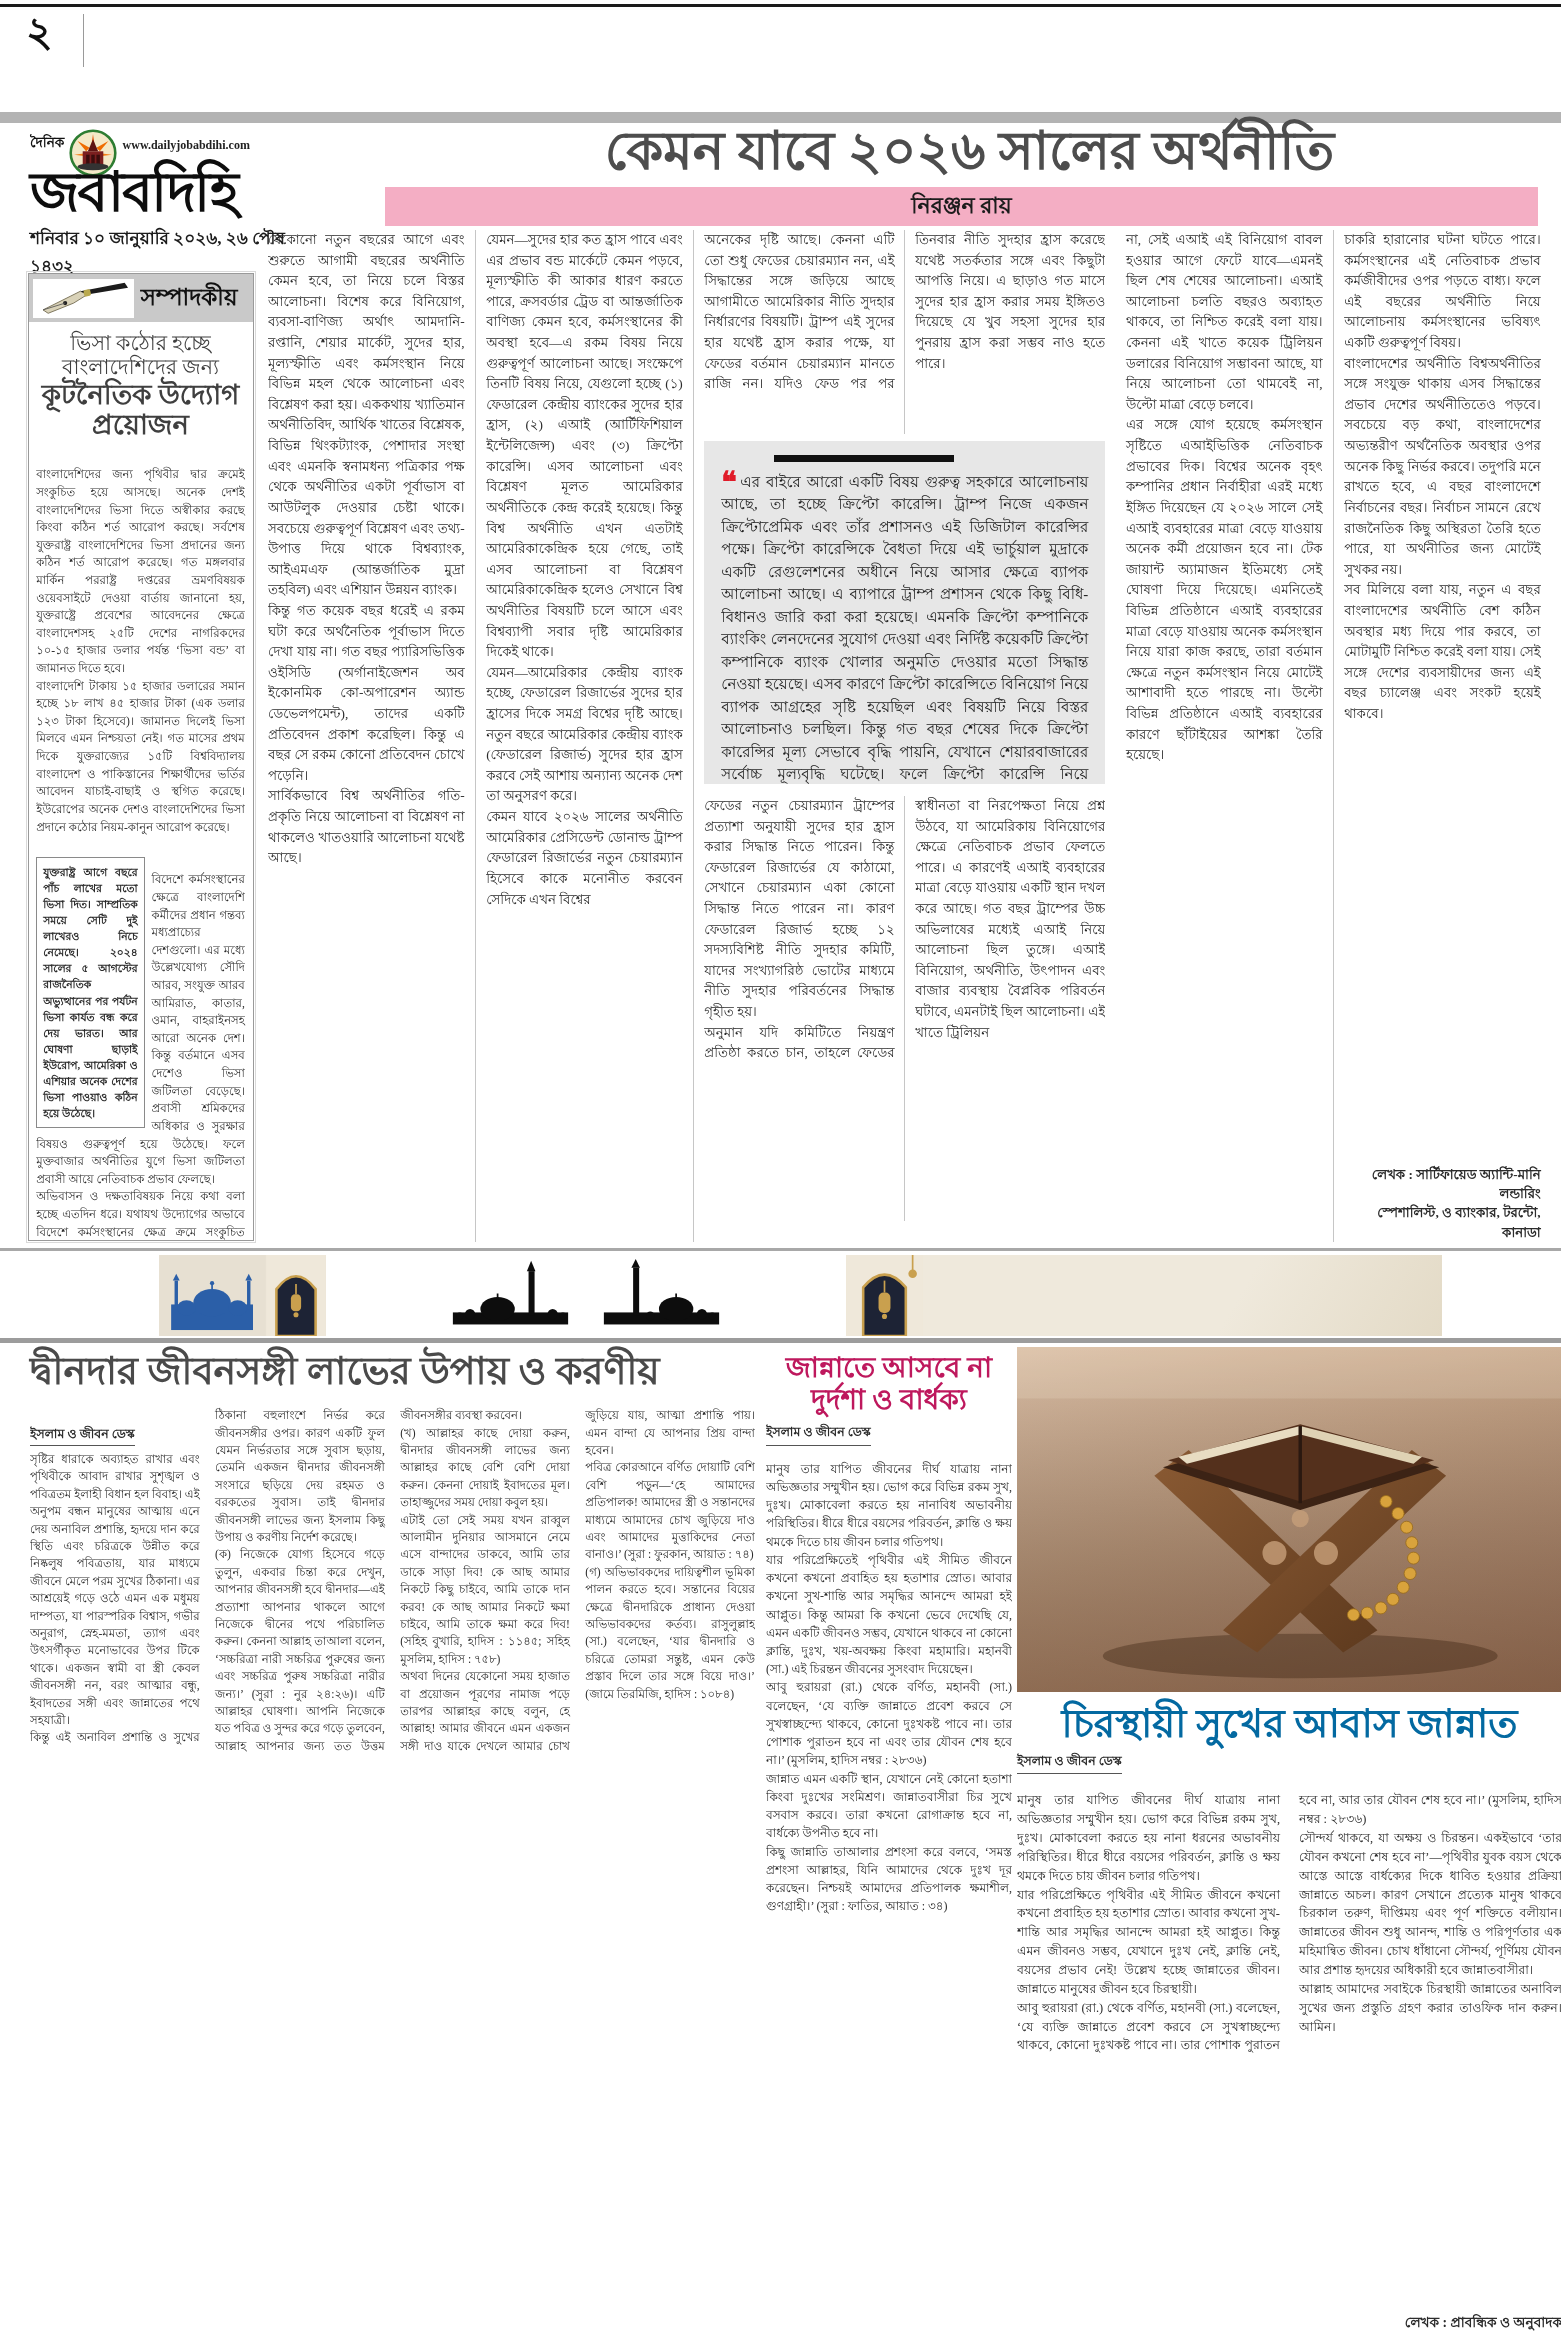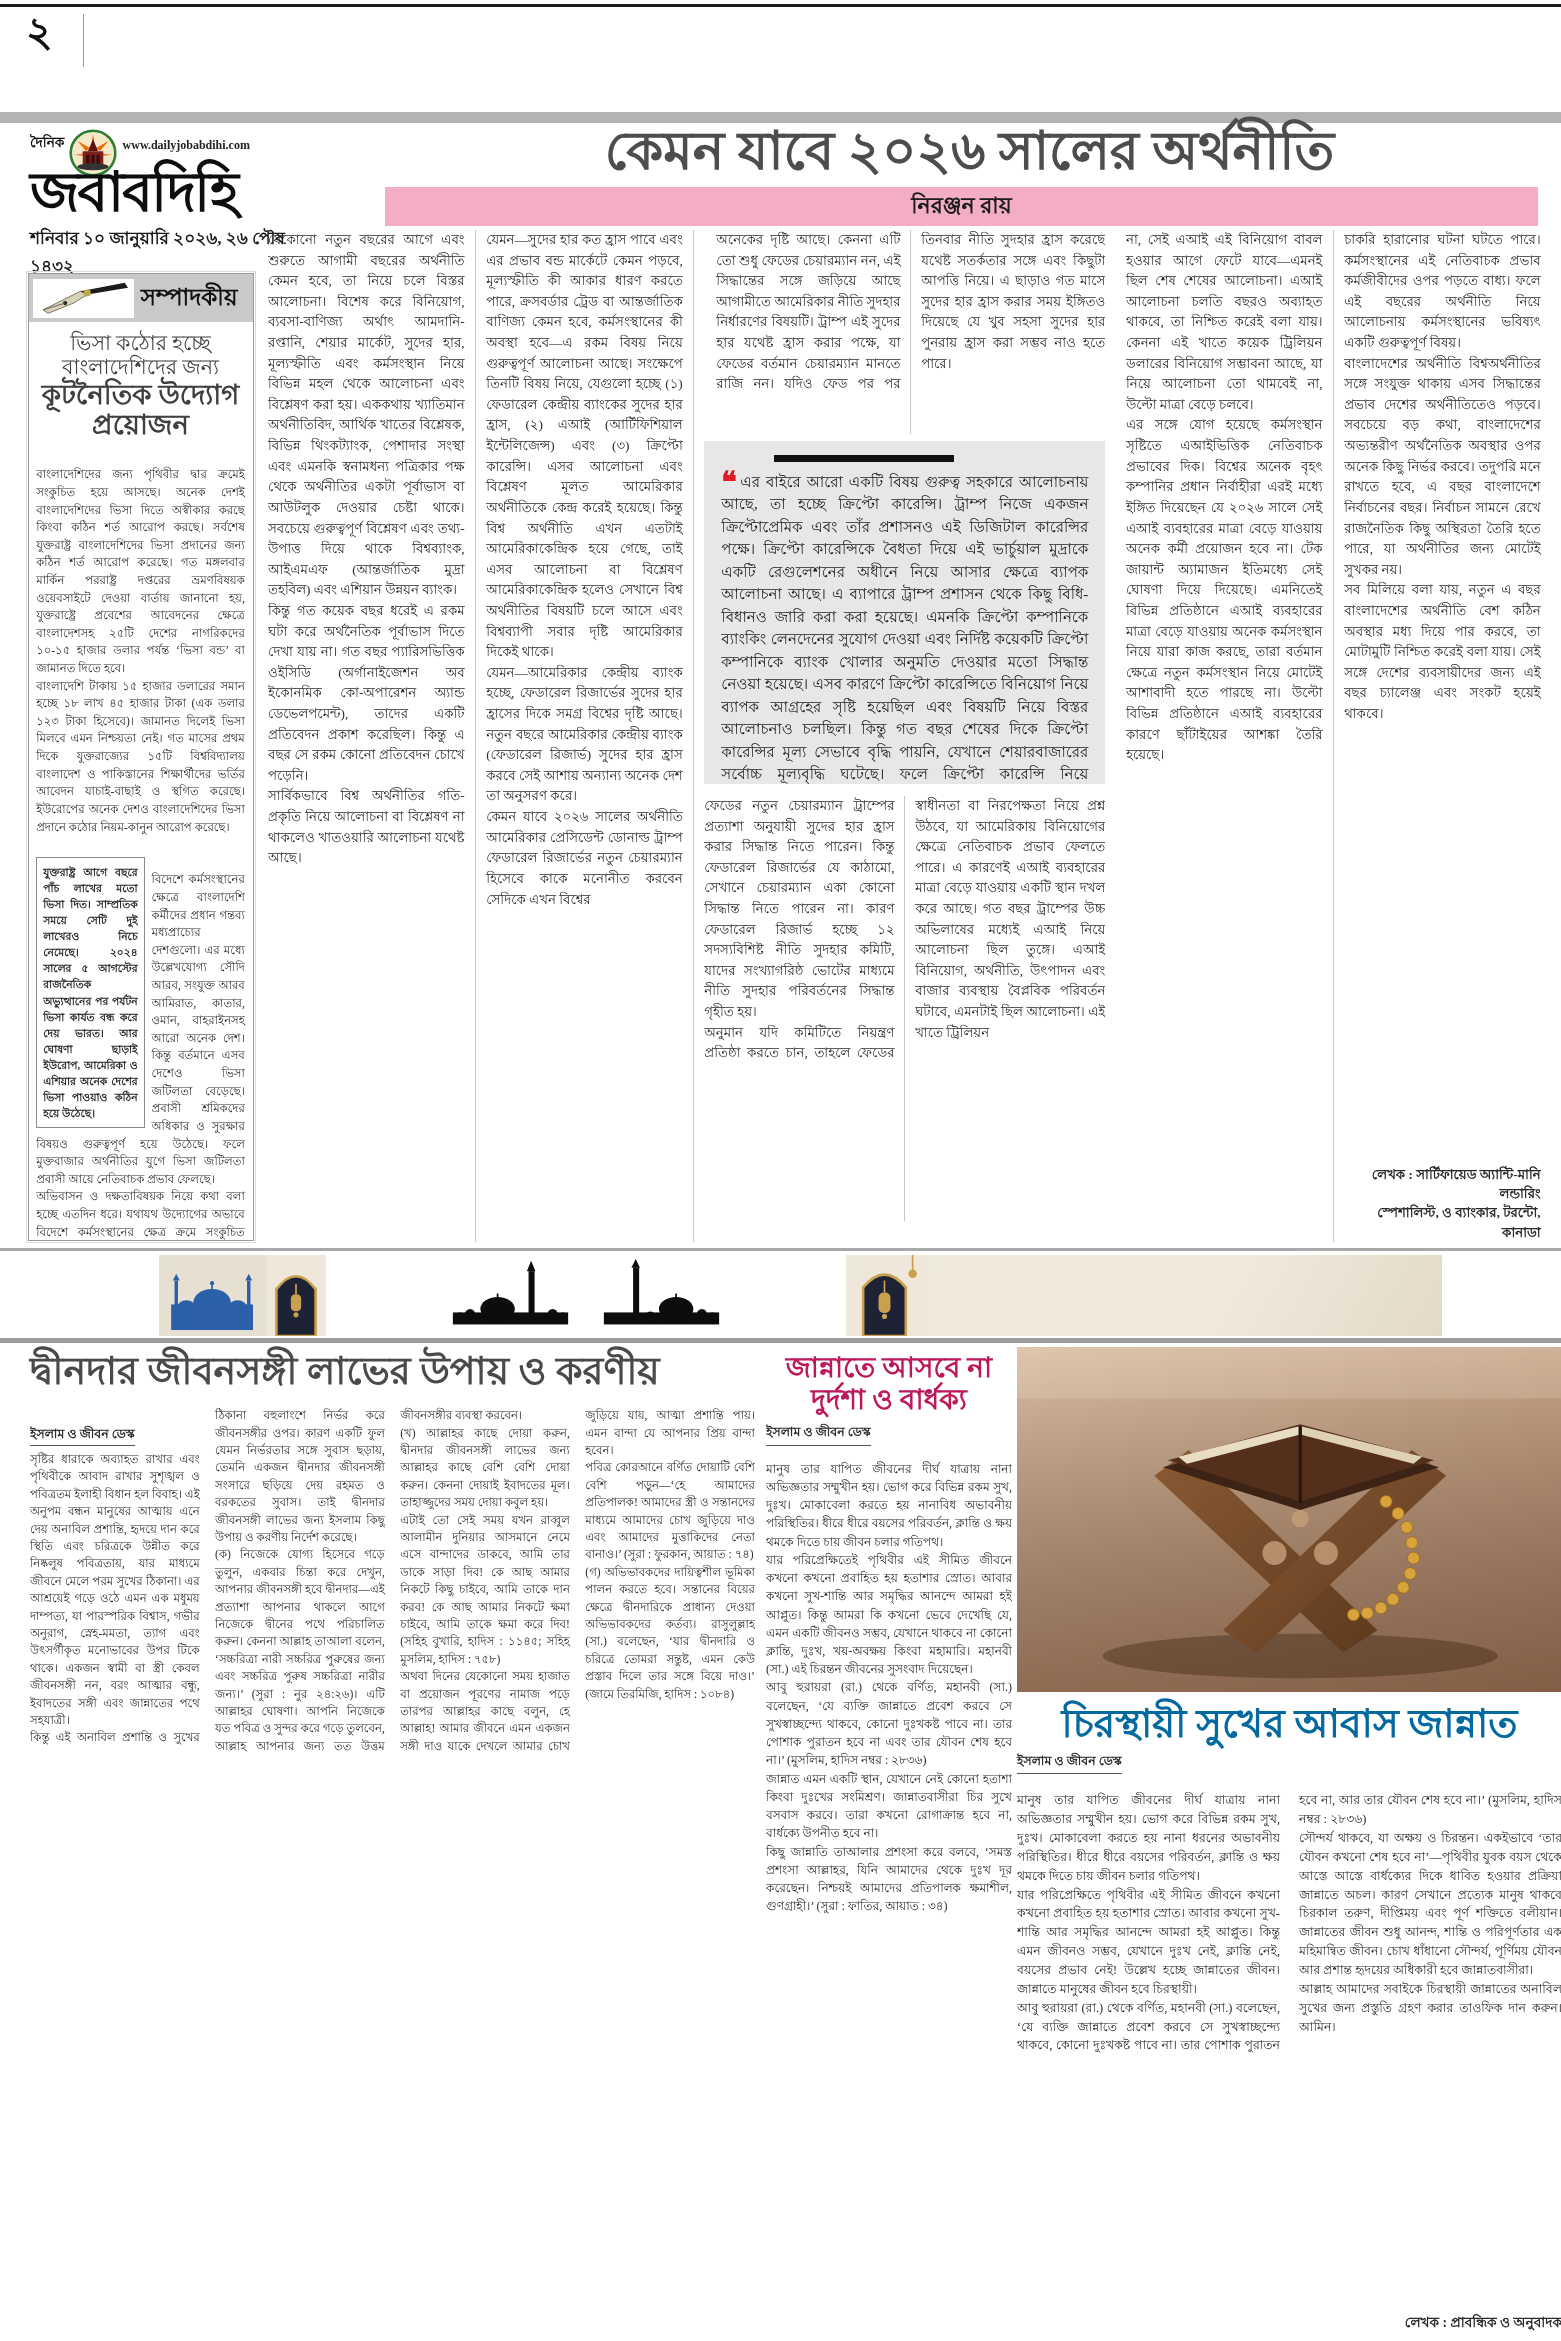--- a/index.html
+++ b/index.html
@@ -41,21 +41,21 @@
   .ed-body { padding:0 7.7px; font-size:11.6px; line-height:1.52; text-align:justify; white-space:pre-line; }
   .ed-inset { float:left; width:52%; border:0.9px solid #8a8a8a; padding:6px; margin:3.4px 6.9px 3.4px 0; font-weight:bold; font-size:10.7px; line-height:1.5; text-align:justify; }
 
   
   .oped-cols { position:absolute; left:268px; top:230px; width:1283px; height:1012px; display:flex; }
   .col { flex:1; overflow:hidden; font-size:13.3px; line-height:1.55; text-align:justify; white-space:pre-line; padding:0 10.3px; }
   .col:first-child { padding-left:0; }
   .col + .col, .midwrap { border-left:0.9px solid #c6c6c6; }
   .midwrap { flex:2.04; overflow:hidden; padding:0 10.3px; }
   .midwrap .twocol { column-count:2; column-gap:20.6px; column-rule:0.9px solid #c6c6c6; font-size:13.3px; line-height:1.55; text-align:justify; white-space:pre-line; }
-  .mid-top { height:204px; overflow:hidden;margin-left:12px; }
+  .mid-top { height:204px; overflow:hidden; }
   .mid-bottom { margin-top:12px; height:425px; overflow:hidden; }
   .col.last { display:flex; flex-direction:column; }
   .col.last .body-part { flex:1; overflow:hidden; }
   .credit { font-weight:bold; text-align:right; font-size:13.3px; line-height:1.45; padding-top:5.1px; white-space:pre-line; }
 
   
   .pullquote { background:#e7e7e7; margin-top:6.9px; padding:12px 17px 10.3px 17px; height:343px; overflow:hidden; position:relative; }
   .pq-bar { width:180px; height:7.7px; background:#111; margin:1.7px 0 8.6px 53px; }
   .pq-text { font-size:15px; line-height:1.5; color:#1d1d1d; text-align:justify; }
   .pq-open, .pq-close { color:#e01b28; font-size:29px; font-weight:bold; line-height:0; vertical-align:-5.1px; padding-right:3.4px; }

